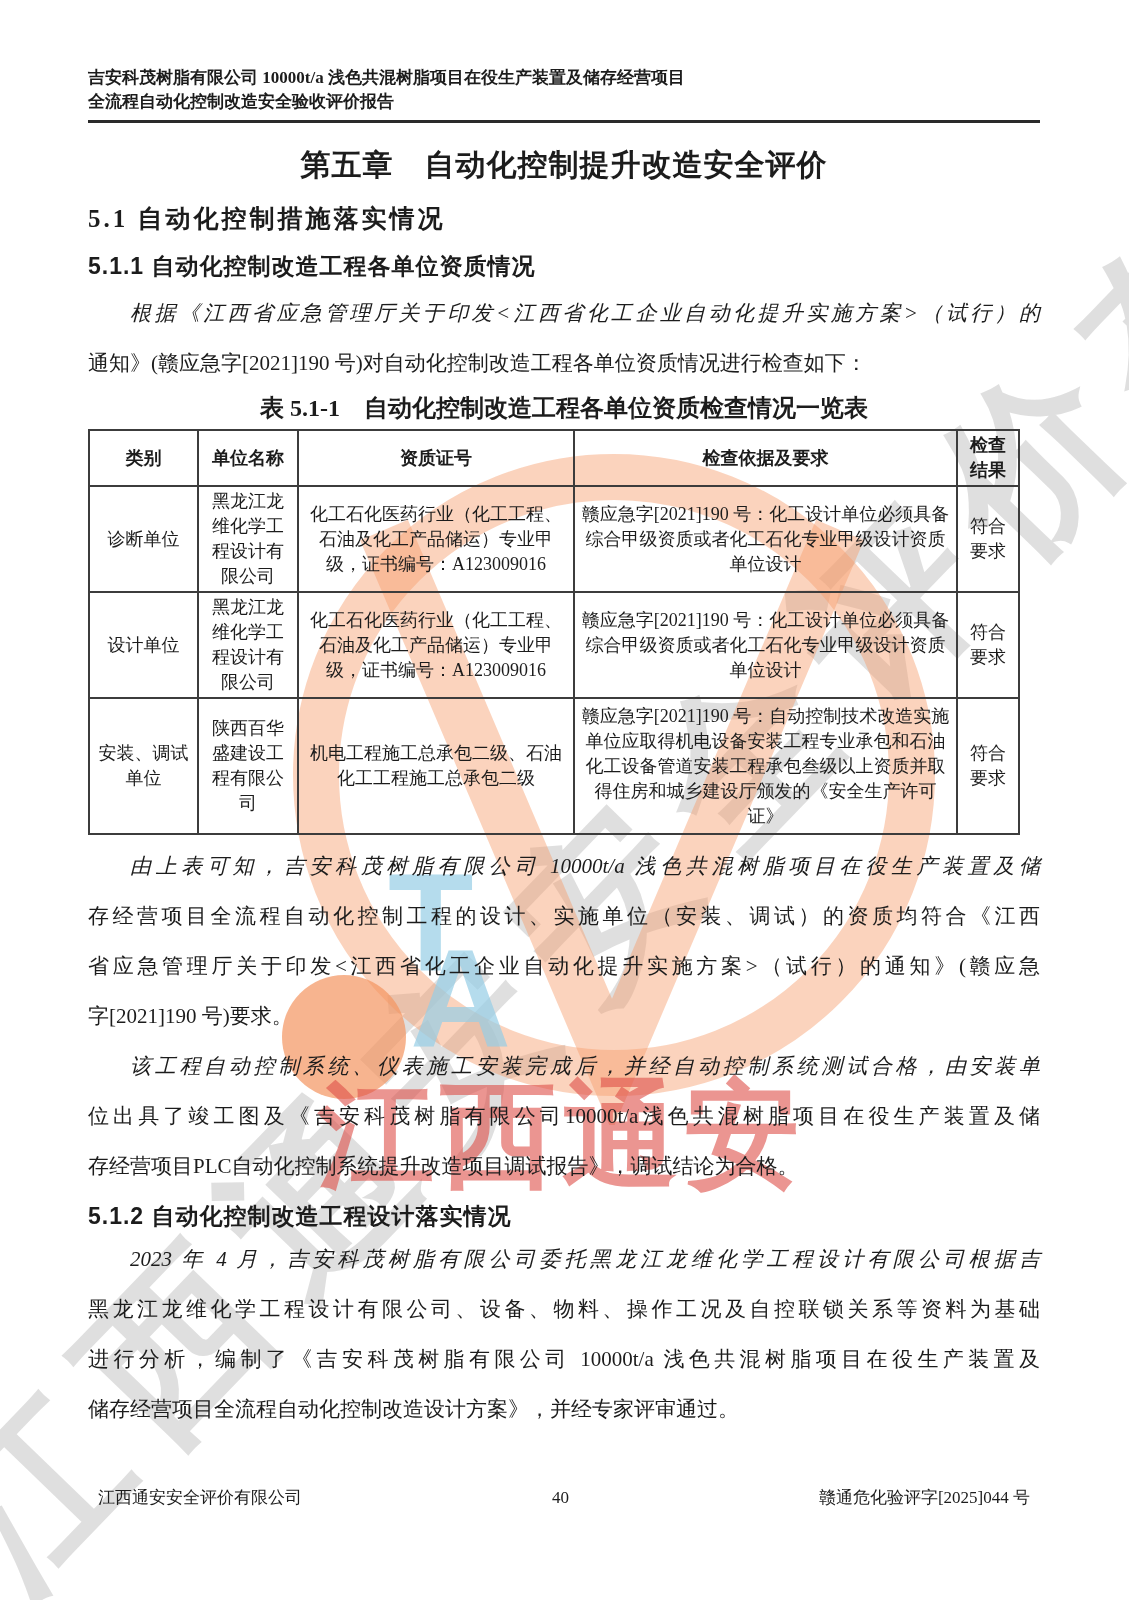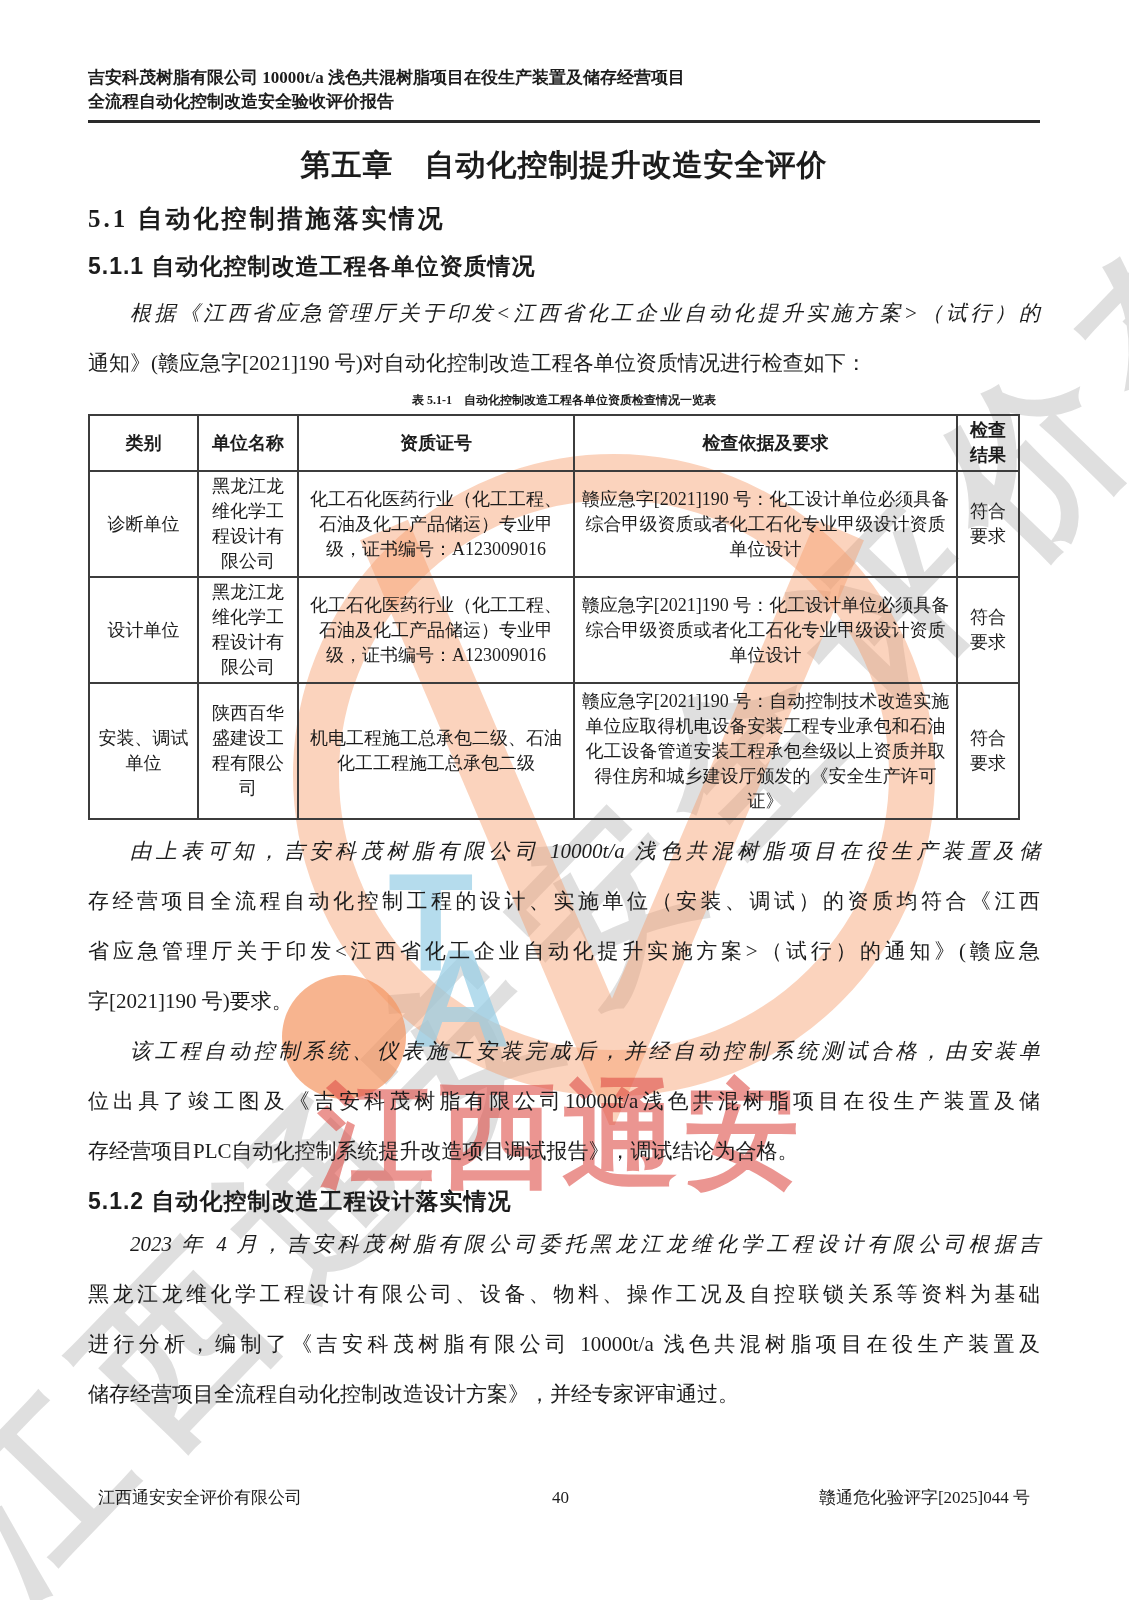--- a/index.html
+++ b/index.html
@@ -38,21 +38,21 @@
     font-size:30px;font-weight:bold;letter-spacing:1px;
   }
   .h-51{margin:16px 0 0 0;font-size:25px;font-weight:bold;letter-spacing:3px;
         font-family:"Liberation Serif","DejaVu Serif",serif;}
   .h-sub{margin:16px 0 0 0;font-size:23px;font-weight:bold;letter-spacing:1px;
         font-family:Liberation Sans, sans-serif;}
   .para{margin:6px 0 0 0;font-size:21px;}
   .para .line{line-height:50px;text-align:justify;text-align-last:justify;}
   .para .line.first{text-indent:2em;font-style:italic;}
   .para .line.last{text-align-last:left;}
-  .tbl-caption{margin:4px 0 0 0;text-align:center;font-weight:bold;font-size:12px;}
+  .tbl-caption{margin:4px 0 0 0;text-align:center;font-weight:bold;font-size:24px;}
   table.qual{border-collapse:collapse;table-layout:fixed;width:930px;margin-top:5px;}
   table.qual th,table.qual td{
     border:2px solid #3c3c3c;
     font-size:18px;line-height:25px;
     text-align:center;vertical-align:middle;
     padding:2px 6px;overflow:hidden;
   }
   table.qual th{font-weight:bold;}
   tr.hrow{height:55px;} tr.r1{height:104px;} tr.r2{height:104px;} tr.r3{height:136px;}
   

